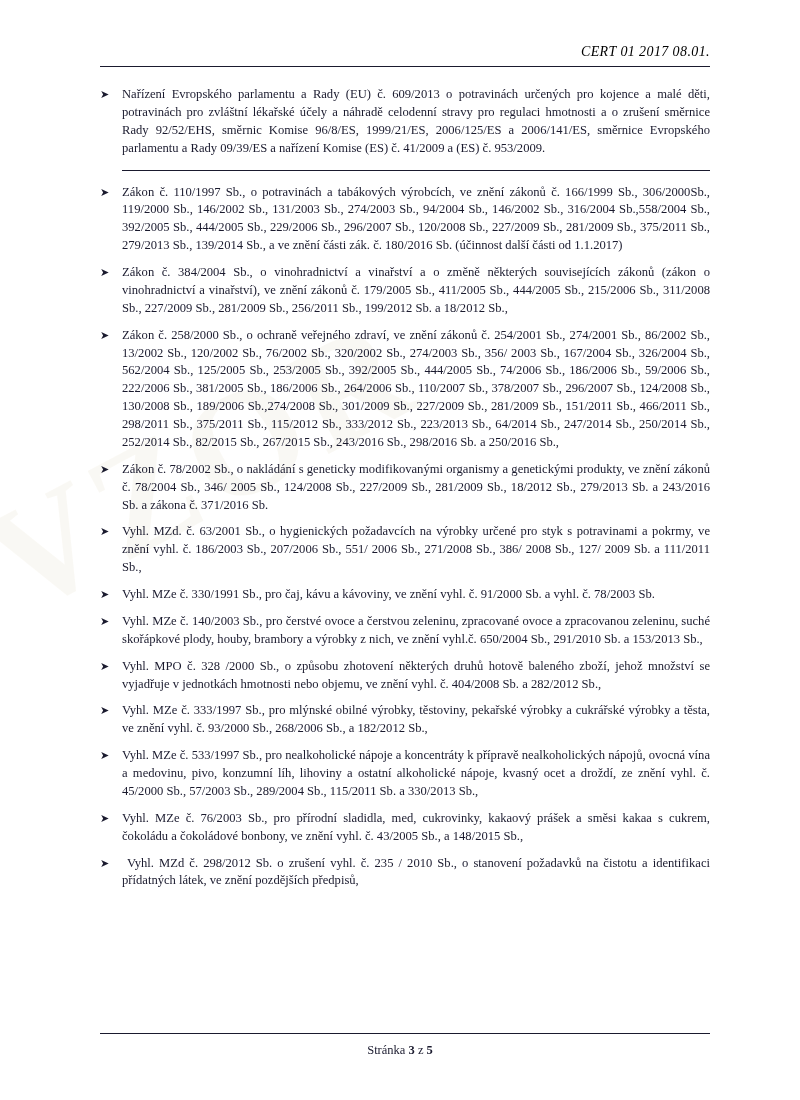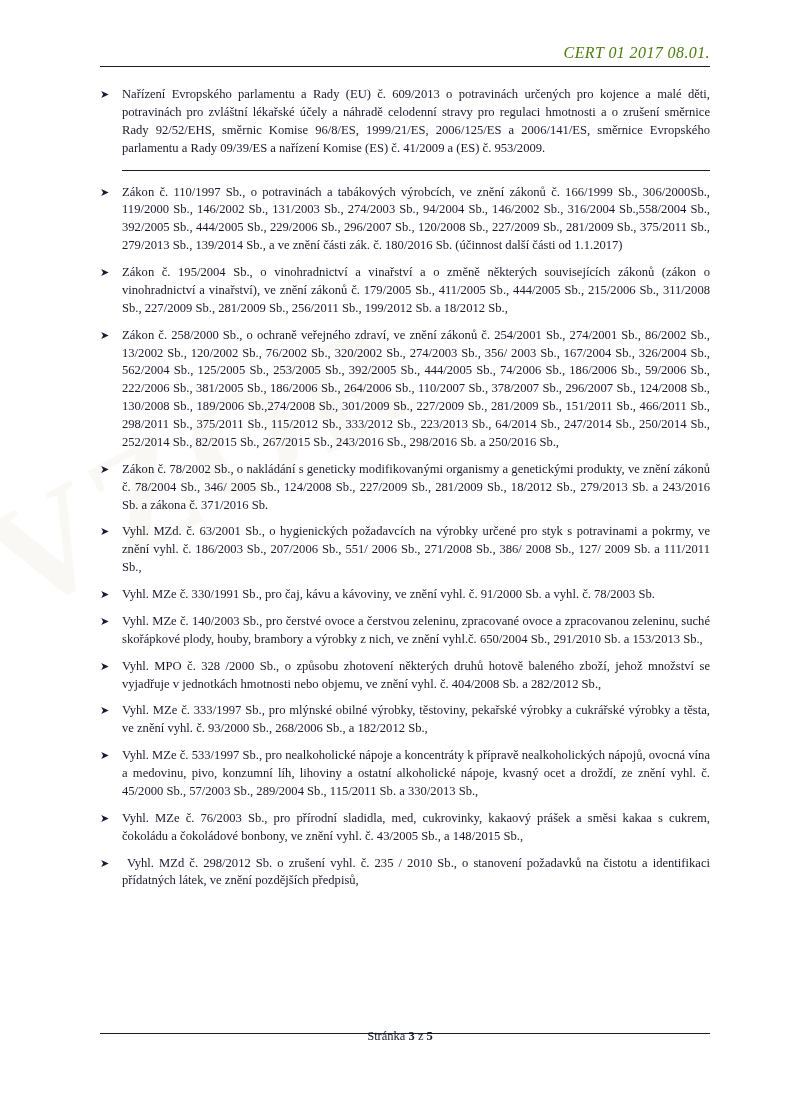--- a/index.html
+++ b/index.html
@@ -33,22 +33,22 @@
     white-space: nowrap;
     line-height: 1.1;
   }
   .header {
     position: absolute;
     top: 44px;
     left: 100px;
     right: 90px;
     text-align: right;
     font-style: italic;
-    font-size: 16px;
-    color: #4d7c0f;
+    font-size: 14px;
+    color: #000000;
     letter-spacing: 0.4px;
   }
   .header-rule {
     position: absolute;
     top: 66px;
     left: 100px;
     right: 90px;
     border-bottom: 1px solid #1a1a2e;
   }
   .content {
@@ -86,21 +86,21 @@
   }
   .footer-rule {
     position: absolute;
     bottom: 66px;
     left: 100px;
     right: 90px;
     border-bottom: 1px solid #1a1a2e;
   }
   .footer {
     position: absolute;
-    bottom: 56px;
+    bottom: 42px;
     left: 0;
     width: 800px;
     text-align: center;
     font-size: 12.5px;
   }
   .footer b { font-weight: bold; }
 </style>
 </head>
 <body>
 
@@ -122,21 +122,21 @@
 
     <div class="divider"></div>
 
     <div class="item">
       <span class="bullet">➤</span>
       <span class="itemtext"><b>Zákon č. 110/1997 Sb., o potravinách a tabákových výrobcích</b>, ve znění zákonů č. 166/1999 Sb., 306/2000Sb., 119/2000 Sb., 146/2002 Sb., 131/2003 Sb., 274/2003 Sb., 94/2004 Sb., 146/2002 Sb., 316/2004 Sb.,558/2004 Sb., 392/2005 Sb., 444/2005 Sb., 229/2006 Sb., 296/2007 Sb., 120/2008 Sb., 227/2009 Sb., 281/2009 Sb., 375/2011 Sb., 279/2013 Sb., 139/2014 Sb., a ve znění části zák. č. 180/2016 Sb. (účinnost další části od 1.1.2017)</span>
     </div>
 
     <div class="item">
       <span class="bullet">➤</span>
-      <span class="itemtext"><b>Zákon č. 195/2004 Sb., o vinohradnictví a vinařství</b> a o změně některých souvisejících zákonů (zákon o vinohradnictví a vinařství), ve znění zákonů č. 179/2005 Sb., 411/2005 Sb., 444/2005 Sb., 215/2006 Sb., 311/2008 Sb., 227/2009 Sb., 281/2009 Sb., 256/2011 Sb., 199/2012 Sb. a 18/2012 Sb.,</span>
+      <span class="itemtext"><b>Zákon č. 384/2004 Sb., o vinohradnictví a vinařství</b> a o změně některých souvisejících zákonů (zákon o vinohradnictví a vinařství), ve znění zákonů č. 179/2005 Sb., 411/2005 Sb., 444/2005 Sb., 215/2006 Sb., 311/2008 Sb., 227/2009 Sb., 281/2009 Sb., 256/2011 Sb., 199/2012 Sb. a 18/2012 Sb.,</span>
     </div>
 
     <div class="item">
       <span class="bullet">➤</span>
       <span class="itemtext"><b>Zákon č. 258/2000 Sb., o ochraně veřejného zdraví</b>, ve znění zákonů č. 254/2001 Sb., 274/2001 Sb., 86/2002 Sb., 13/2002 Sb., 120/2002 Sb., 76/2002 Sb., 320/2002 Sb., 274/2003 Sb.,  356/ 2003 Sb., 167/2004 Sb., 326/2004 Sb.,  562/2004 Sb., 125/2005 Sb., 253/2005 Sb., 392/2005 Sb., 444/2005 Sb., 74/2006 Sb., 186/2006 Sb., 59/2006 Sb., 222/2006 Sb., 381/2005 Sb., 186/2006 Sb., 264/2006 Sb., 110/2007 Sb., 378/2007 Sb.,  296/2007 Sb., 124/2008 Sb., 130/2008 Sb.,  189/2006 Sb.,274/2008 Sb.,  301/2009 Sb.,  227/2009 Sb.,  281/2009 Sb., 151/2011 Sb., 466/2011 Sb., 298/2011 Sb., 375/2011 Sb., 115/2012 Sb., 333/2012 Sb., 223/2013 Sb., 64/2014 Sb., 247/2014 Sb., 250/2014 Sb., 252/2014 Sb., 82/2015 Sb., 267/2015 Sb., 243/2016 Sb., 298/2016 Sb. a 250/2016 Sb.,</span>
     </div>
 
     <div class="item">
       <span class="bullet">➤</span>
       <span class="itemtext"><b>Zákon č. 78/2002 Sb., o nakládání s geneticky modifikovanými organismy a genetickými produkty</b>, ve znění zákonů č. 78/2004 Sb., 346/ 2005 Sb., 124/2008 Sb., 227/2009 Sb., 281/2009 Sb., 18/2012 Sb., 279/2013 Sb. a 243/2016 Sb. <b>a zákona č. 371/2016 Sb.</b></span>

